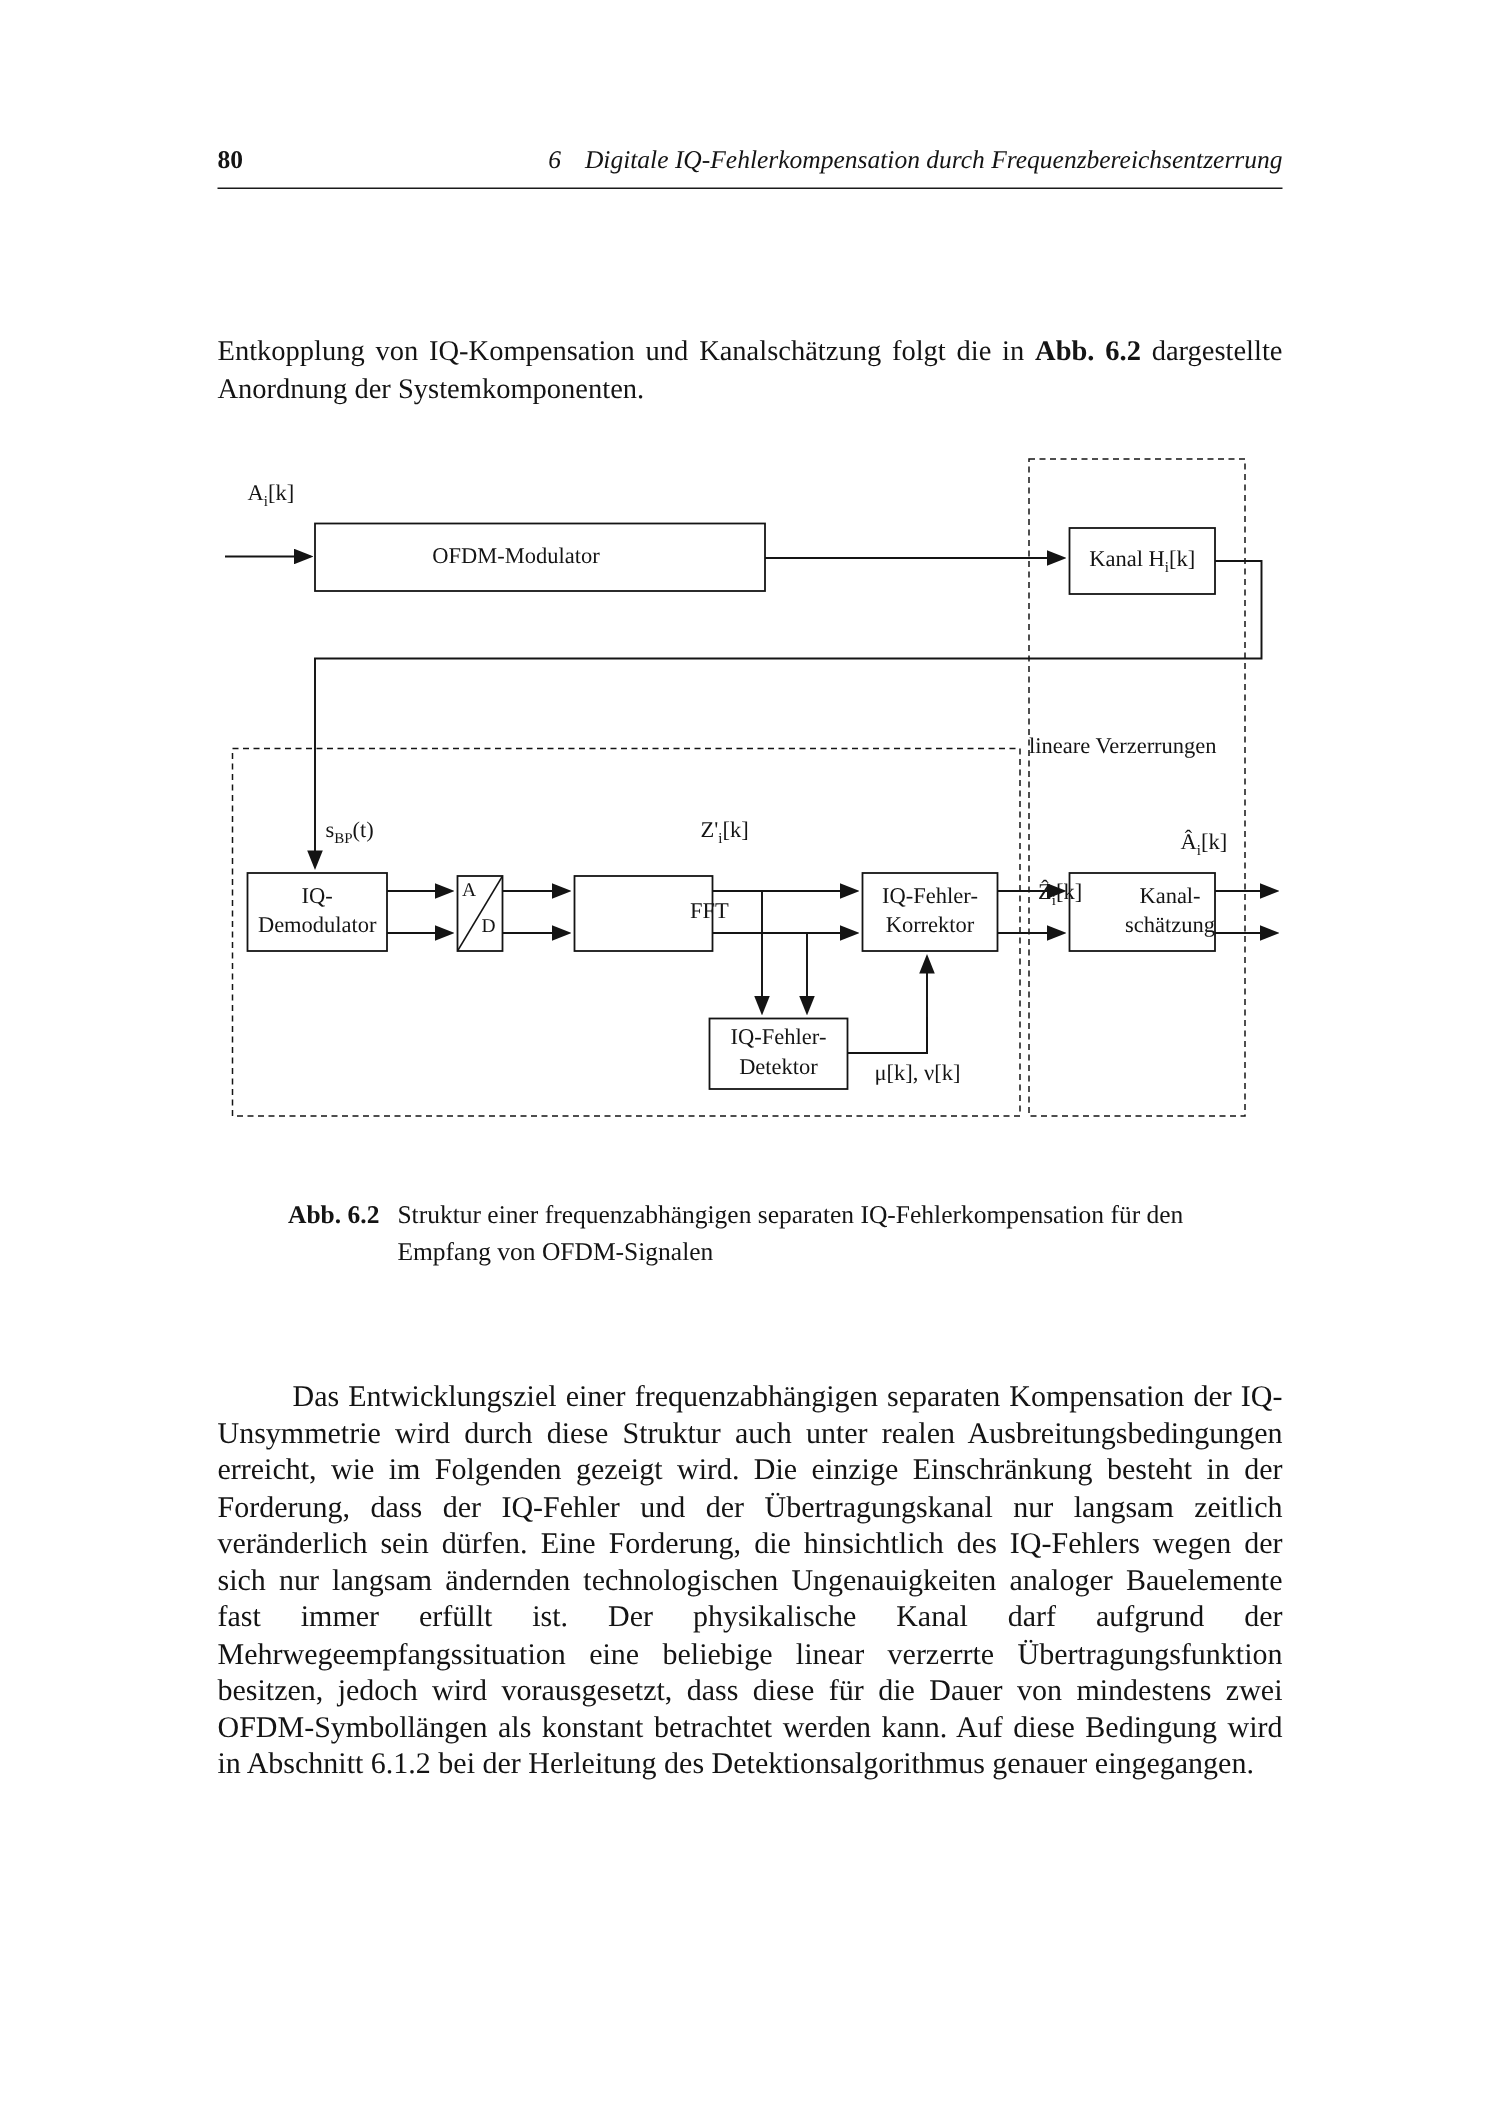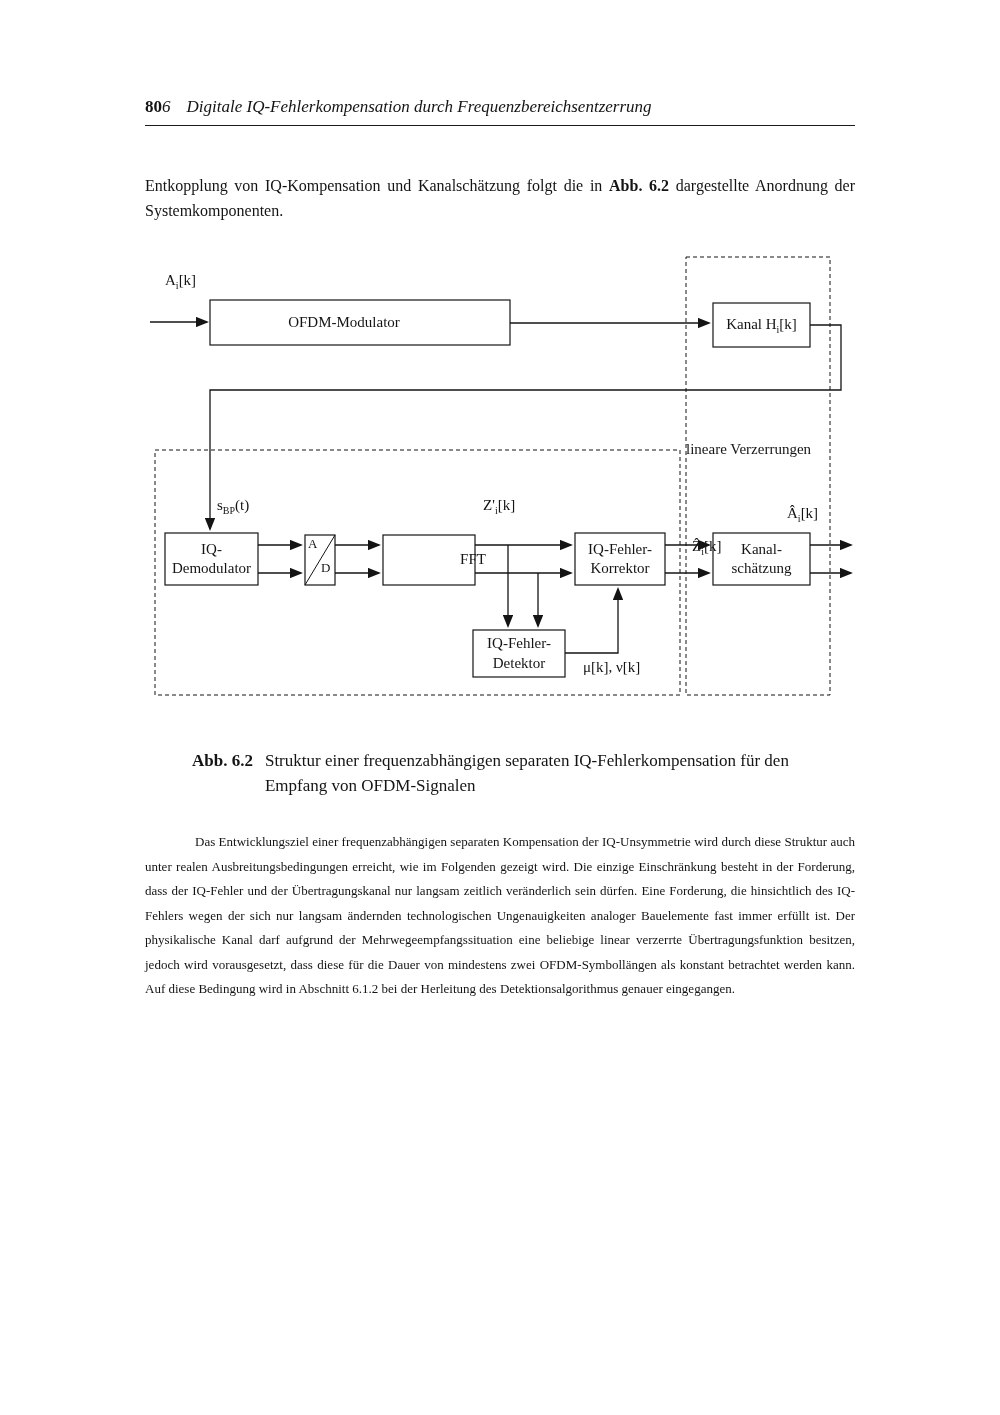--- a/index.html
+++ b/index.html
@@ -7,72 +7,72 @@
 
   .page {
     position:relative; width:1000px; height:1415px; overflow:hidden;
     background:#ffffff; color:#141414;
     font-family:"Liberation Serif","DejaVu Serif",serif;
   }
   .content { position:absolute; left:145px; top:0; width:710px; }
 
   
   .pagehead {
-    margin-top:97px; display:flex; align-items:baseline;
+    margin-top:97px; display:flex; justify-content:space-between; align-items:baseline;
     font-size:17px; padding-bottom:8px; border-bottom:1.4px solid #1a1a1a;
   }
   .pagenum { font-weight:bold; }
   .running { font-style:italic; }
   .running .chnum { margin-right:16px; }
 
   
-  .intro { margin-top:47px; font-size:16px; line-height:25px; text-align:justify; }
+  .intro { margin-top:96px; font-size:19px; line-height:25px; text-align:justify; }
   .intro b { font-weight:bold; }
 
   
   .fig { position:relative; margin-top:32px; width:710px; height:447px; font-size:15px; }
   .fig svg { position:absolute; left:0; top:0; }
   .box   { fill:#ffffff; stroke:#141414; stroke-width:1.2; }
   .dashed{ fill:none; stroke:#141414; stroke-width:1; stroke-dasharray:4 3; }
   .wire  { fill:none; stroke:#141414; stroke-width:1.3; }
   .thin  { stroke:#141414; stroke-width:1; }
 
   .lbl { position:absolute; white-space:nowrap; line-height:1.1; }
   .lbl sub, .blk sub { font-size:10px; line-height:0; }
   .lbl-input  { left:20px;  top:17px; }
   .lbl-sbp    { left:72px;  top:242px; }
-  .lbl-z      { left:338px; top:242px; }
+  .lbl-z      { left:322px; top:242px; }
   .lbl-zhat   { left:547px; top:250px;margin-top:33px; }
   .lbl-ahat   { left:642px; top:250px; }
   .lbl-munu   { left:438px; top:404px; }
   .lbl-region-iq     { left:10px;  top:201px; width:525px; text-align:center; }
   .lbl-region-linear { left:541px; top:186px; width:144px; text-align:left; }
 
   .blk {
     position:absolute; display:flex; align-items:center; justify-content:center;
     text-align:center; line-height:1.3;
   }
   .blk-ofdm     { left:65px;  top:45px;  width:268px; height:45px; }
   .blk-kanal    { left:568px; top:48px;  width:97px;  height:44px; }
   .blk-iqdemod  { left:20px;  top:278px; width:93px;  height:52px;text-align:center; }
   .blk-fft      { left:238px; top:280px; width:92px;  height:50px;padding-left:44px; }
   .blk-korrektor{ left:430px; top:278px; width:90px;  height:52px; }
   .blk-detektor { left:328px; top:375px; width:92px;  height:47px; }
-  .blk-kanalsch { left:568px; top:278px; width:97px;  height:52px; }
+  .blk-kanalsch { left:568px; top:278px; width:97px;  height:52px;justify-content:flex-end; }
   .two span { display:block; }
   .adl { position:absolute; font-size:13px; }
   .ad-a { left:163px; top:281px; }
   .ad-d { left:176px; top:305px; }
 
   
   .caption { margin-top:46px; margin-left:47px; display:flex; gap:12px; font-size:17px; line-height:25px; }
   .cap-label { font-weight:bold; white-space:nowrap; }
 
   
-  .bodytext { margin-top:32px; font-size:13px; line-height:24.5px; text-align:justify; text-indent:50px; }
+  .bodytext { margin-top:72px; font-size:20px; line-height:24.5px; text-align:justify; text-indent:50px; }
 </style>
 </head>
 <body>
 
 <div class="page">
   <div class="content">
 
     <div class="pagehead">
       <span class="pagenum">80</span>
       <span class="running">

